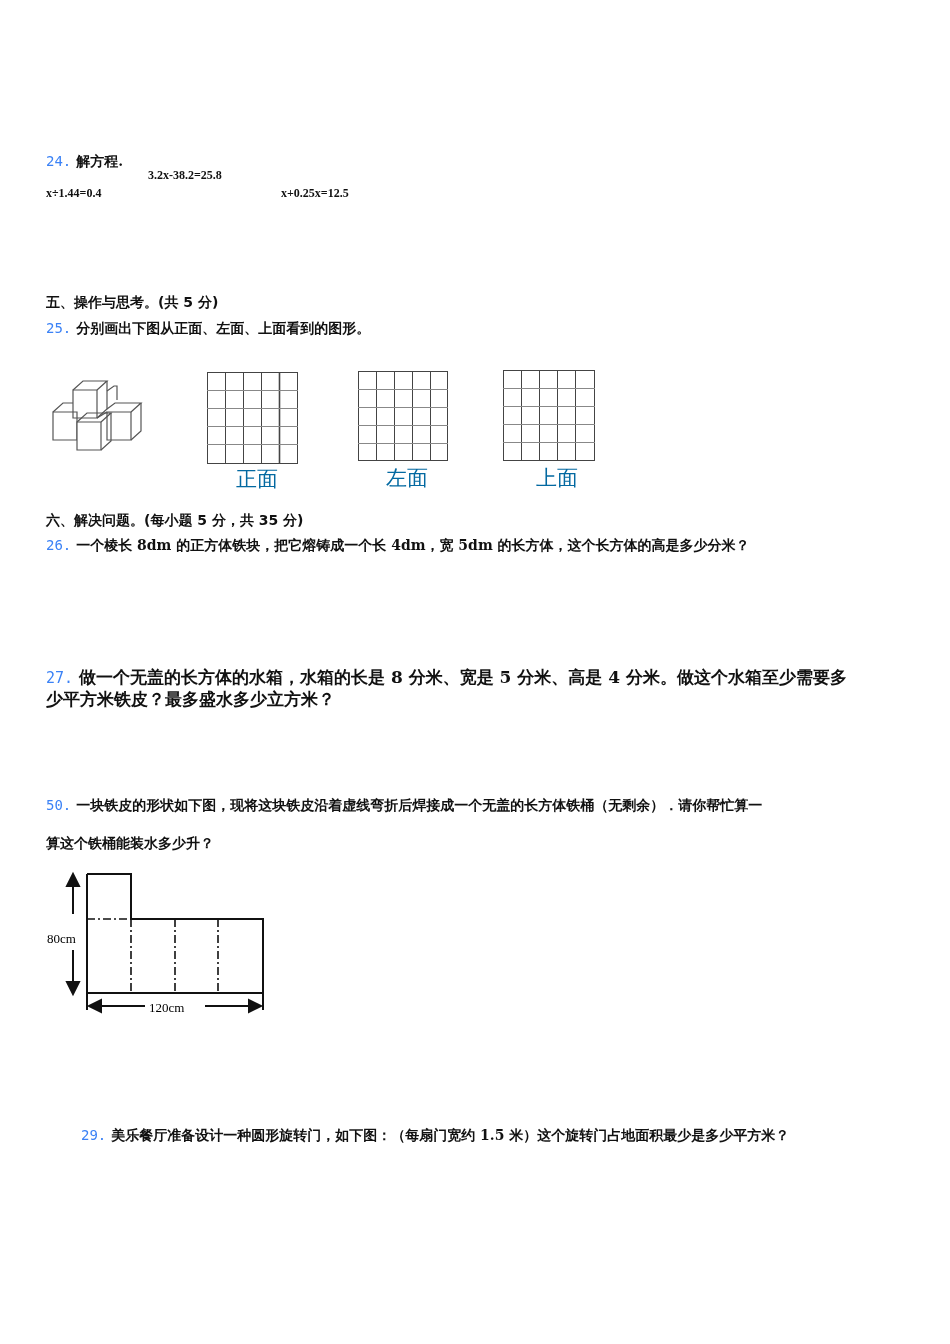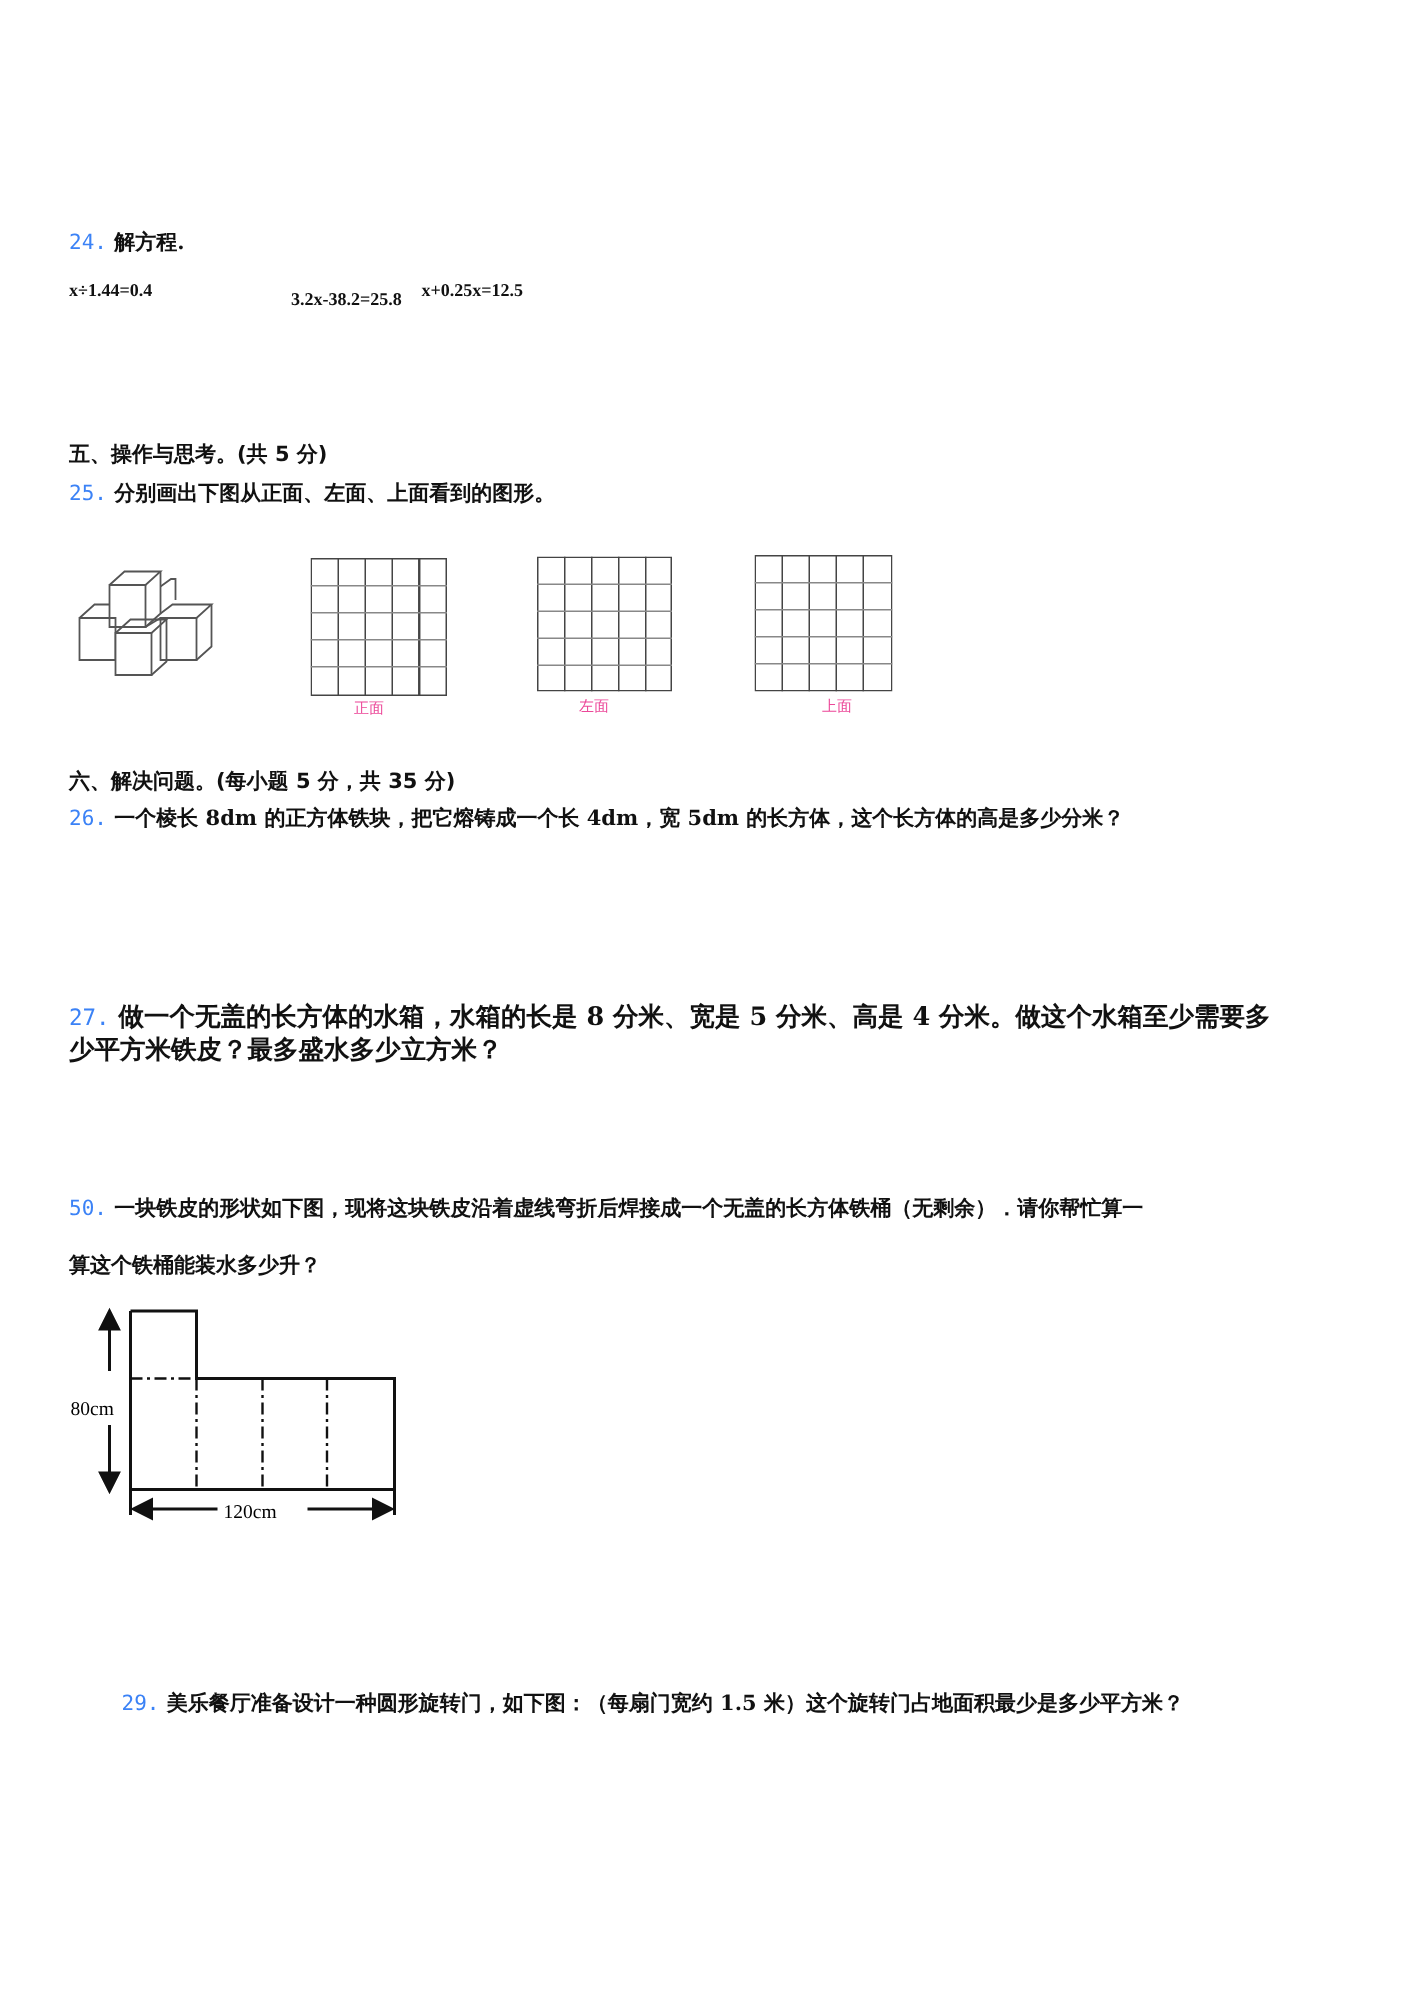--- a/index.html
+++ b/index.html
@@ -5,32 +5,32 @@
   html, body { margin:0; padding:0; background:#ffffff; }
   body { width:950px; height:1344px; position:relative; overflow:hidden;
          font-family: "DejaVu Serif", "Liberation Serif", serif; color:#111; }
   .abs { position:absolute; white-space:nowrap; }
   .qnum { font-family: "DejaVu Sans Mono", "Liberation Mono", monospace; color:#3b82f6; font-weight:normal; }
   .q { font-size:14px; font-weight:bold; }
   .section { font-size:14px; font-weight:bold; font-family:"DejaVu Sans","Liberation Sans",sans-serif; }
   .eq { font-family:Liberation Serif, serif; font-weight:bold; font-size:12px; }
   .big { font-size:17px; font-weight:bold; }
   .fig { position:absolute; }
-  .grid-label { position:absolute; font-size:10px; color:#ec4899; font-family:Liberation Mono, monospace; }
+  .grid-label { position:absolute; font-size:21px; color:#0369a1; font-family:Liberation Mono, monospace; }
   .dimlabel { font-family:"Liberation Serif","DejaVu Serif",serif; font-size:13px; color:#111; }
 </style>
 </head>
 <body>
 
 <div class="abs q" style="left:46px; top:153px;">
   <span class="qnum">24.</span>
   <span>解方程.</span>
 </div>
 <div class="abs eq" style="left:46px; top:186px;">x÷1.44=0.4</div>
-<div class="abs eq" style="left:148px; top:192px;margin-left:46px;">3.2x-38.2=25.8</div>
+<div class="abs eq" style="left:148px; top:168px;">3.2x-38.2=25.8</div>
 <div class="abs eq" style="left:281px; top:186px;text-align:right;">x+0.25x=12.5</div>
 
 <div class="abs section" style="left:46px; top:294px;">五、操作与思考。(共 5 分)</div>
 
 <div class="abs q" style="left:46px; top:320px;">
   <span class="qnum">25.</span>
   <span>分别画出下图从正面、左面、上面看到的图形。</span>
 </div>
 
 <svg class="fig" style="left:48px; top:378px;" width="105" height="80" viewBox="0 0 105 80" fill="none" stroke="#555" stroke-width="1.2">
@@ -84,21 +84,21 @@
   <rect x="0.5" y="0.5" width="91" height="90"></rect>
   <line x1="18.5" y1="0" x2="18.5" y2="91"></line>
   <line x1="36.5" y1="0" x2="36.5" y2="91"></line>
   <line x1="54.5" y1="0" x2="54.5" y2="91"></line>
   <line x1="72.5" y1="0" x2="72.5" y2="91"></line>
   <line x1="0" y1="18.5" x2="92" y2="18.5" stroke="#888"></line>
   <line x1="0" y1="36.5" x2="92" y2="36.5" stroke="#888"></line>
   <line x1="0" y1="54.5" x2="92" y2="54.5" stroke="#888"></line>
   <line x1="0" y1="72.5" x2="92" y2="72.5" stroke="#888"></line>
 </svg>
-<div class="grid-label" style="left:548px; top:464px;">上面</div>
+<div class="grid-label" style="left:536px; top:464px;">上面</div>
 
 <div class="abs section" style="left:46px; top:512px;">六、解决问题。(每小题 5 分，共 35 分)</div>
 
 <div class="abs q" style="left:46px; top:537px;">
   <span class="qnum">26.</span>
   <span>一个棱长 8dm 的正方体铁块，把它熔铸成一个长 4dm，宽 5dm 的长方体，这个长方体的高是多少分米？</span>
 </div>
 
 <div class="abs big" style="left:46px; top:666px;">
   <span class="qnum" style="font-size:15px;">27.</span>

